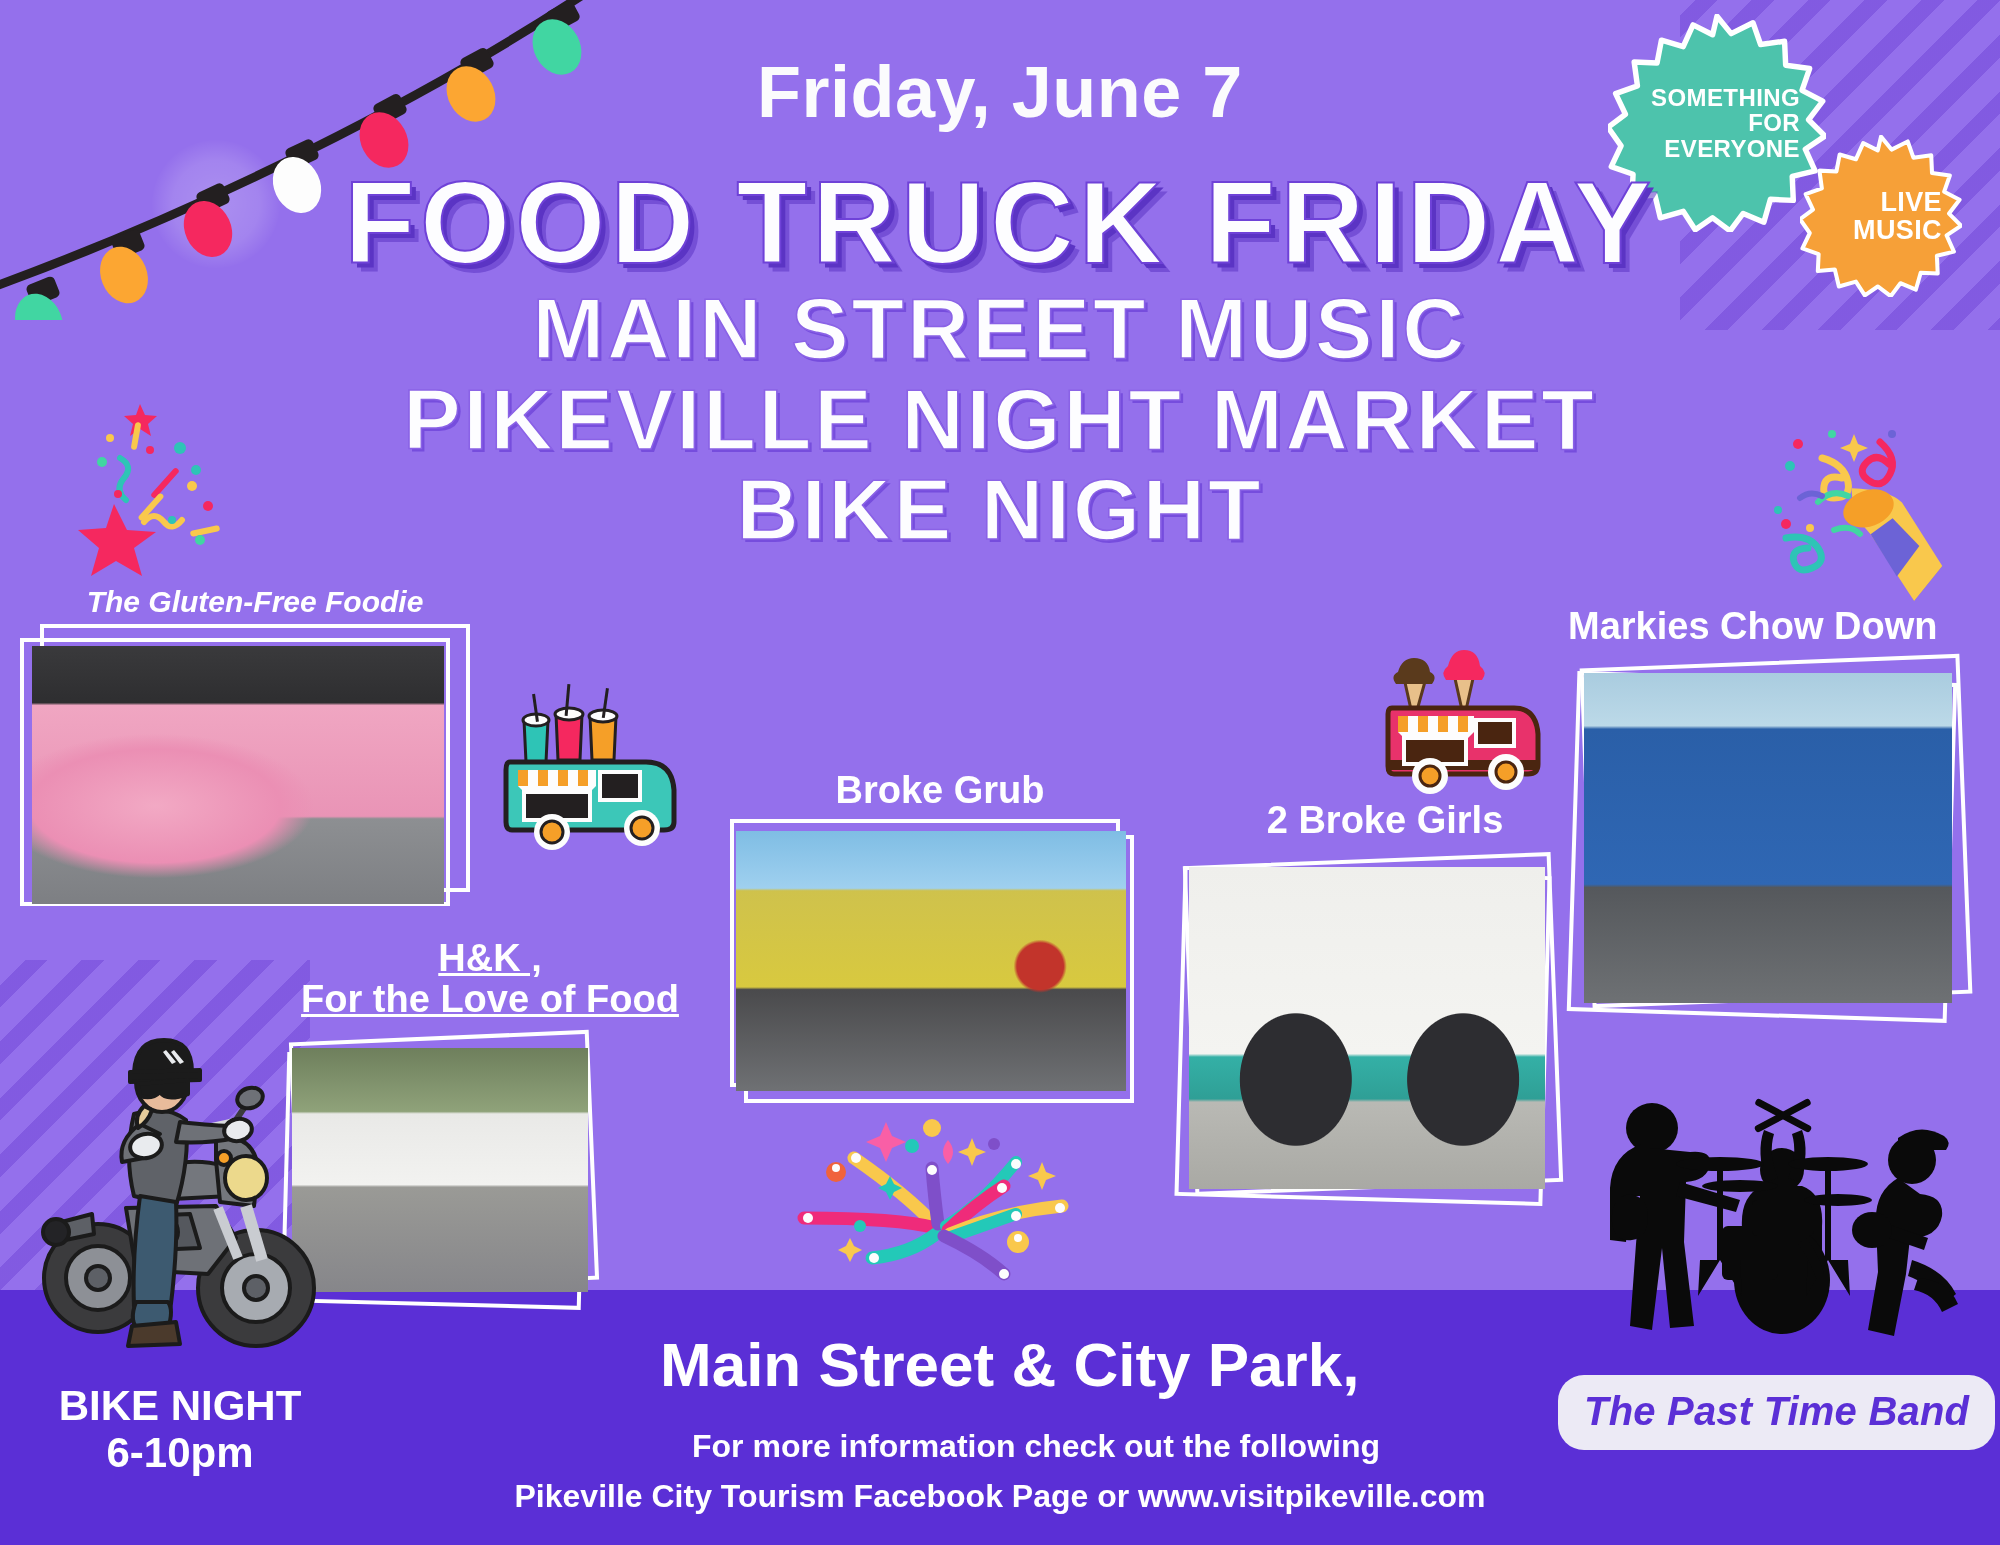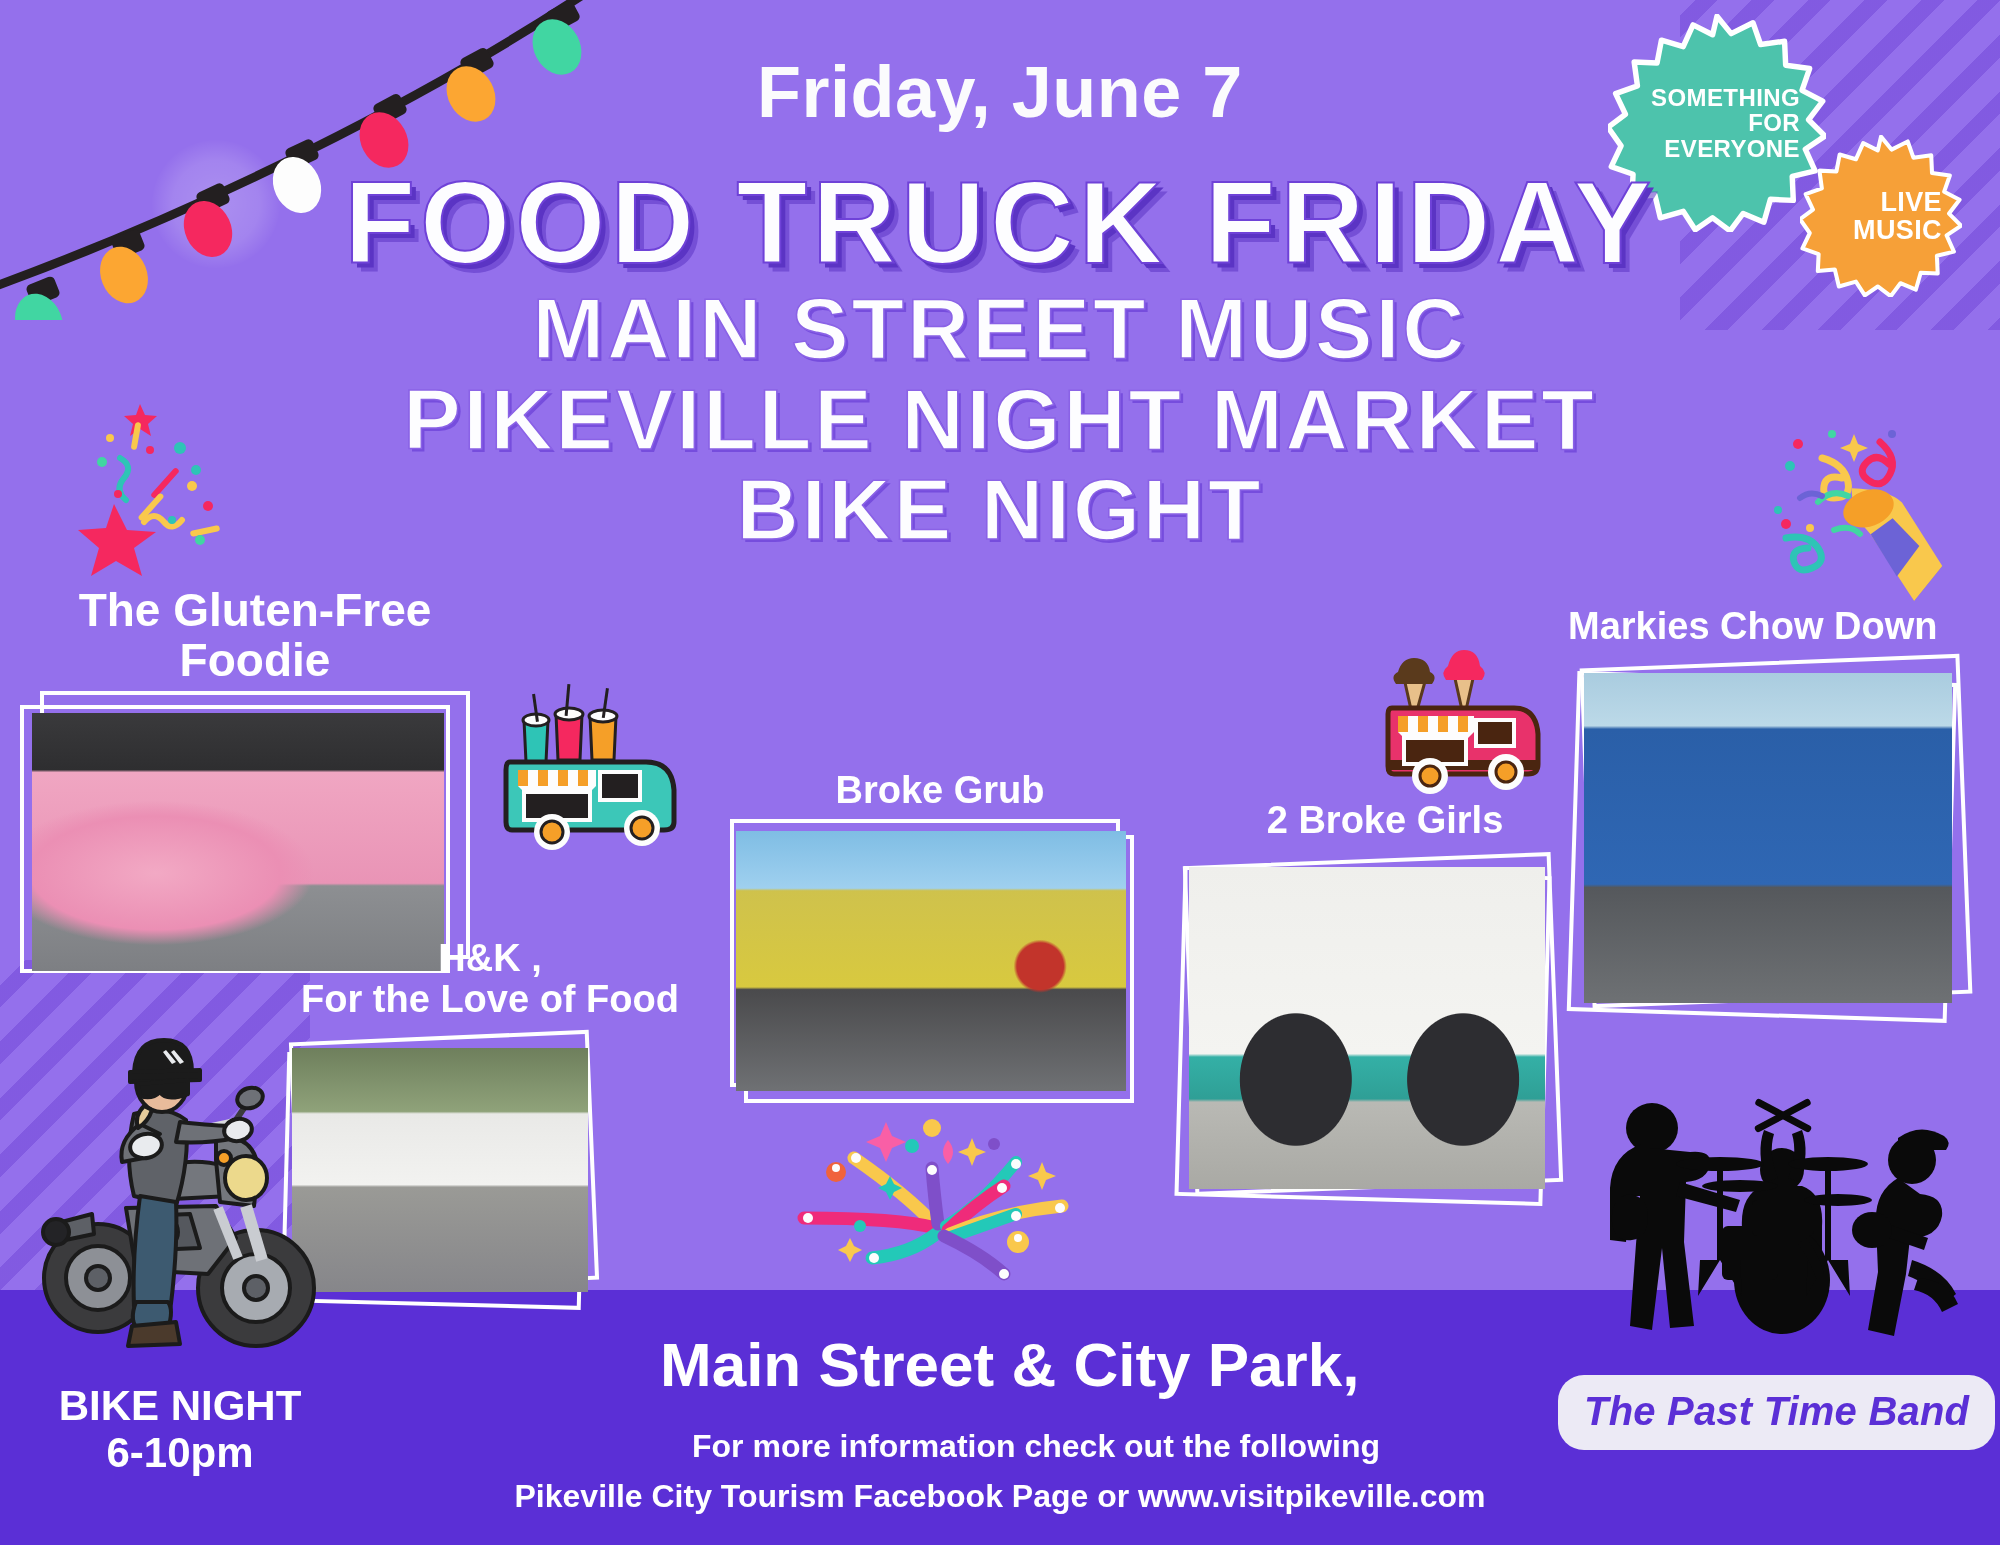--- a/index.html
+++ b/index.html
@@ -214,30 +214,30 @@
 
   <div id="headline">
     <div id="date-line">Friday, June 7</div>
     <div class="stencil" id="title-main">FOOD TRUCK FRIDAY</div>
     <div class="stencil" id="title-sub1">MAIN STREET MUSIC</div>
     <div class="stencil" id="title-sub2">PIKEVILLE NIGHT MARKET</div>
     <div class="stencil" id="title-sub3">BIKE NIGHT</div>
   </div>
 
   <div class="vendor" style="left:20px; top:586px; width:470px;">
-    <div class="vlabel" style="font-size:46px;">The Gluten-Free Foodie</div>
+    <div class="vlabel" style="font-size:30px;font-style:italic;">The Gluten-Free Foodie</div>
     <div class="photo-wrap" style="height:300px; margin-top:6px;">
       <div class="frame" style="left:0px;   top:14px;  width:430px; height:268px;"></div>
       <div class="frame" style="left:20px;  top:0px;   width:430px; height:268px;"></div>
       <div class="photo ph-gf" style="left:12px; top:22px; width:412px; height:258px;"></div>
     </div>
   </div>
 
   <div class="vendor" style="left:280px; top:938px; width:420px;">
-    <div class="vlabel" style="font-size:38px;">H&amp;K ,
+    <div class="vlabel" style="font-size:38px;text-decoration:underline;">H&amp;K ,
 For the Love of Food</div>
     <div class="photo-wrap" style="height:290px; margin-top:10px;">
       <div class="frame" style="left:14px; top:6px;  width:300px; height:250px; transform:rotate(-2.4deg);"></div>
       <div class="frame" style="left:4px;  top:26px; width:300px; height:250px; transform:rotate(1.5deg);"></div>
       <div class="photo ph-hk" style="left:12px; top:18px; width:296px; height:244px;"></div>
     </div>
   </div>
 
   <div class="vendor" style="left:730px; top:770px; width:420px;">
     <div class="vlabel" style="font-size:38px;">Broke Grub</div>

